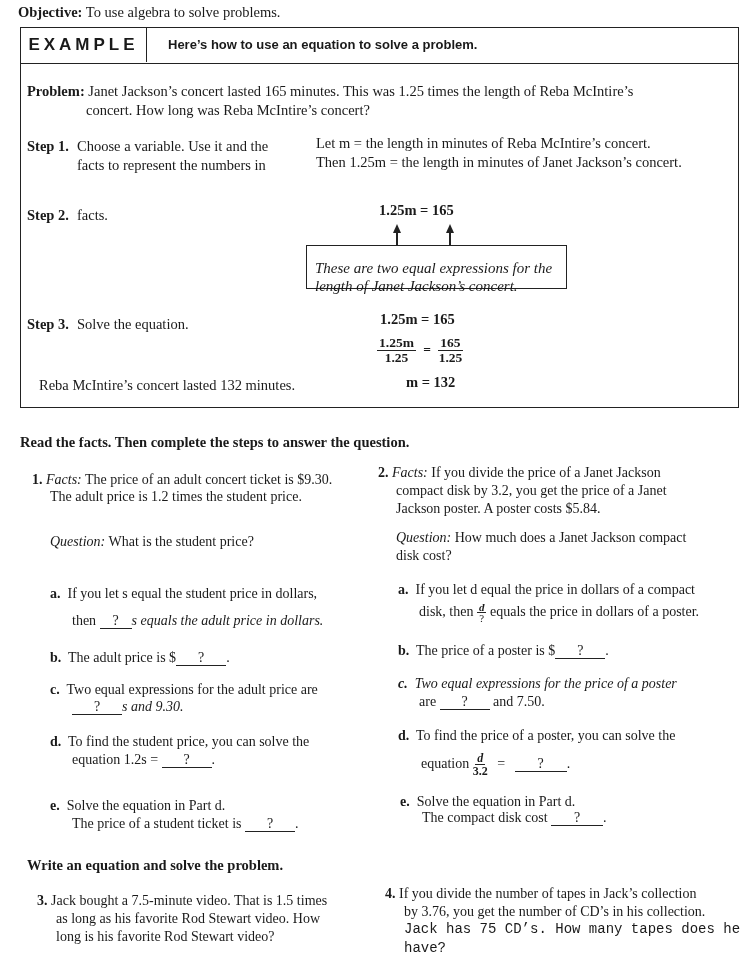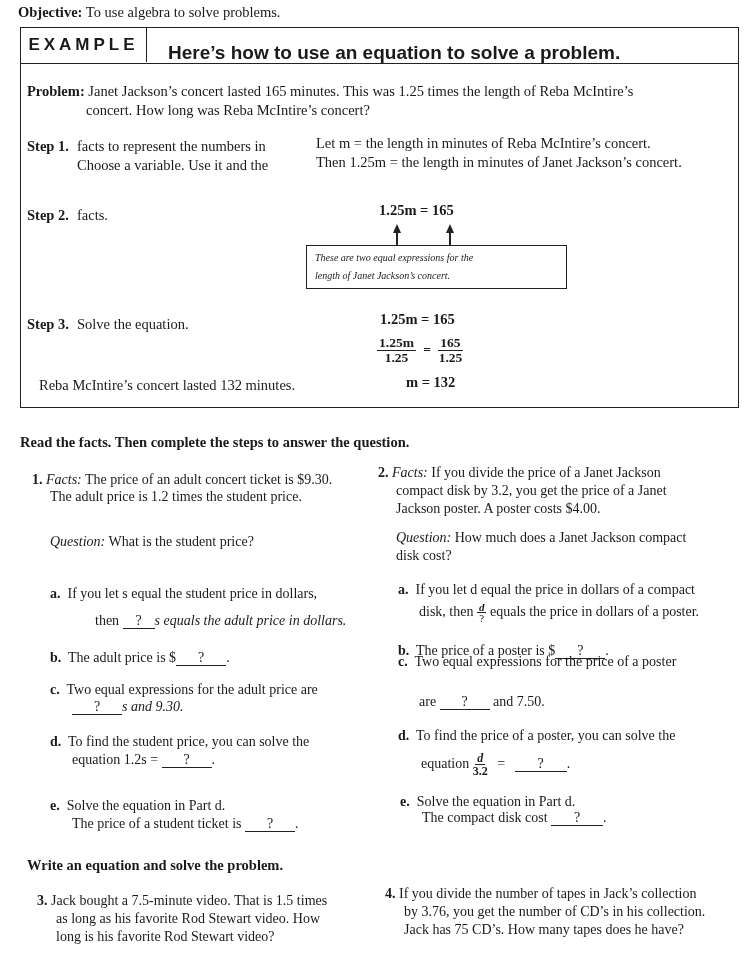--- a/index.html
+++ b/index.html
@@ -19,30 +19,30 @@
     position:absolute; left:0; top:0; width:100%; height:36px;
     border-bottom:1.5px solid #222; box-sizing:border-box;
   }
   .example-tag {
     position:absolute; left:0; top:0; width:126px; height:34px;
     border-right:1.5px solid #222; box-sizing:border-box;
     font-family:"Liberation Sans", sans-serif; font-weight:bold;
     font-size:17px; letter-spacing:4px; text-align:center; line-height:34px;
   }
   .example-title {
-    position:absolute; left:147px; top:8px; line-height:34px;
-    font-family:"Liberation Sans", sans-serif; font-weight:bold; font-size:19px;
+    position:absolute; left:147px; top:0; line-height:34px;
+    font-family:"Liberation Sans", sans-serif; font-weight:bold; font-size:13px;
   }
   .line { line-height:19px; }
   .eq { font-weight:bold; }
   .frac { display:inline-flex; flex-direction:column; align-items:center; vertical-align:middle; line-height:14px; }
   .frac .num { border-bottom:1.3px solid #222; padding:0 2px; }
   .callout {
     left:306px; top:245px; width:261px; height:44px; border:1.2px solid #222;
-    box-sizing:border-box; padding:3px 8px; font-style:italic; font-size:10px; line-height:18px;
+    box-sizing:border-box; padding:13px 8px; font-style:italic; font-size:15px; line-height:18px;
   }
   .arrow { position:absolute; width:0; height:0; border-left:4px solid transparent; border-right:4px solid transparent; border-bottom:9px solid #222; }
   .stem { position:absolute; width:1.5px; background:#222; }
   .blank { display:inline-block; border-bottom:1px solid #222; text-align:center; line-height:14px; }
   .item { font-size:14px; line-height:19px; }
 </style>
 </head>
 <body>
 
 <div class="abs objective">
@@ -58,22 +58,22 @@
 </div>
 
 <div class="abs line" style="left:27px;top:82px;">
   <b>Problem:</b>
   <span>Janet Jackson’s concert lasted 165 minutes. This was 1.25 times the length of Reba McIntire’s</span>
 </div>
 <div class="abs line" style="left:86px;top:101px;">concert. How long was Reba McIntire’s concert?</div>
 
 <div class="abs line" style="left:27px;top:137px;"><b>Step 1.</b></div>
 <div class="abs line" style="left:77px;top:137px;">
+  <div>Choose a variable. Use it and the</div>
   <div>facts to represent the numbers in</div>
-  <div>Choose a variable. Use it and the</div>
 </div>
 <div class="abs line" style="left:305px;top:134px;margin-left:11px;">
   <div>Let m = the length in minutes of Reba McIntire’s concert.</div>
   <div>Then 1.25m = the length in minutes of Janet Jackson’s concert.</div>
 </div>
 
 <div class="abs line" style="left:27px;top:206px;"><b>Step 2.</b></div>
 <div class="abs line" style="left:77px;top:206px;">
   <div>facts.</div>
 </div>
@@ -114,21 +114,21 @@
 <div class="abs item" style="left:50px;top:487px;">The adult price is 1.2 times the student price.</div>
 <div class="abs item" style="left:50px;top:532px;">
   <i>Question:</i>
   <span>What is the student price?</span>
 </div>
 
 <div class="abs item" style="left:50px;top:584px;">
   <b>a.</b>&nbsp;
   <span>If you let s equal the student price in dollars,</span>
 </div>
-<div class="abs item" style="left:72px;top:611px;margin-left:23px;">
+<div class="abs item" style="left:72px;top:611px;">
   <span>then</span>
   <span class="blank" style="width:32px;">?</span><span class="it">s equals the adult price in dollars.</span>
 </div>
 
 <div class="abs item" style="left:50px;top:648px;">
   <b>b.</b>&nbsp;
   <span>The adult price is $</span><span class="blank" style="width:50px;">?</span><span>.</span>
 </div>
 
 <div class="abs item" style="left:50px;top:680px;text-align:center;">
@@ -156,21 +156,21 @@
   <span>The price of a student ticket is</span>
   <span class="blank" style="width:50px;">?</span><span>.</span>
 </div>
 
 <div class="abs item" style="left:378px;top:463px;">
   <b>2.</b>
   <i>Facts:</i>
   <span>If you divide the price of a Janet Jackson</span>
 </div>
 <div class="abs item" style="left:396px;top:481px;">compact disk by 3.2, you get the price of a Janet</div>
-<div class="abs item" style="left:396px;top:499px;">Jackson poster. A poster costs $4.00.</div>
+<div class="abs item" style="left:396px;top:499px;">Jackson poster. A poster costs $5.84.</div>
 <div class="abs item" style="left:396px;top:528px;">
   <i>Question:</i>
   <span>How much does a Janet Jackson compact</span>
 </div>
 <div class="abs item" style="left:396px;top:546px;">disk cost?</div>
 
 <div class="abs item" style="left:398px;top:580px;">
   <b>a.</b>&nbsp;
   <span>If you let d equal the price in dollars of a compact</span>
 </div>
@@ -181,21 +181,21 @@
     <span>?</span>
   </span>
   <span>equals the price in dollars of a poster.</span>
 </div>
 
 <div class="abs item" style="left:398px;top:641px;">
   <b>b.</b>&nbsp;
   <span>The price of a poster is $</span><span class="blank" style="width:50px;">?</span><span>.</span>
 </div>
 
-<div class="abs item" style="left:398px;top:652px;">
+<div class="abs item" style="left:398px;top:674px;font-style:italic;">
   <b>c.</b>&nbsp;
   <span>Two equal expressions for the price of a poster</span>
 </div>
 <div class="abs item" style="left:419px;top:692px;">
   <span>are</span>
   <span class="blank" style="width:50px;">?</span>
   <span>and 7.50.</span>
 </div>
 
 <div class="abs item" style="left:398px;top:726px;">
@@ -228,13 +228,13 @@
   <span>Jack bought a 7.5-minute video. That is 1.5 times</span>
 </div>
 <div class="abs item" style="left:56px;top:909px;">as long as his favorite Rod Stewart video. How</div>
 <div class="abs item" style="left:56px;top:927px;">long is his favorite Rod Stewart video?</div>
 
 <div class="abs item" style="left:385px;top:884px;">
   <b>4.</b>
   <span>If you divide the number of tapes in Jack’s collection</span>
 </div>
 <div class="abs item" style="left:404px;top:902px;">by 3.76, you get the number of CD’s in his collection.</div>
-<div class="abs item" style="left:404px;top:920px;">Jack has 75 CD’s. How many tapes does he have?</div>
+<div class="abs item" style="left:404px;top:920px;font-family:Liberation Mono, monospace;">Jack has 75 CD’s. How many tapes does he have?</div>
 
 </body></html>

